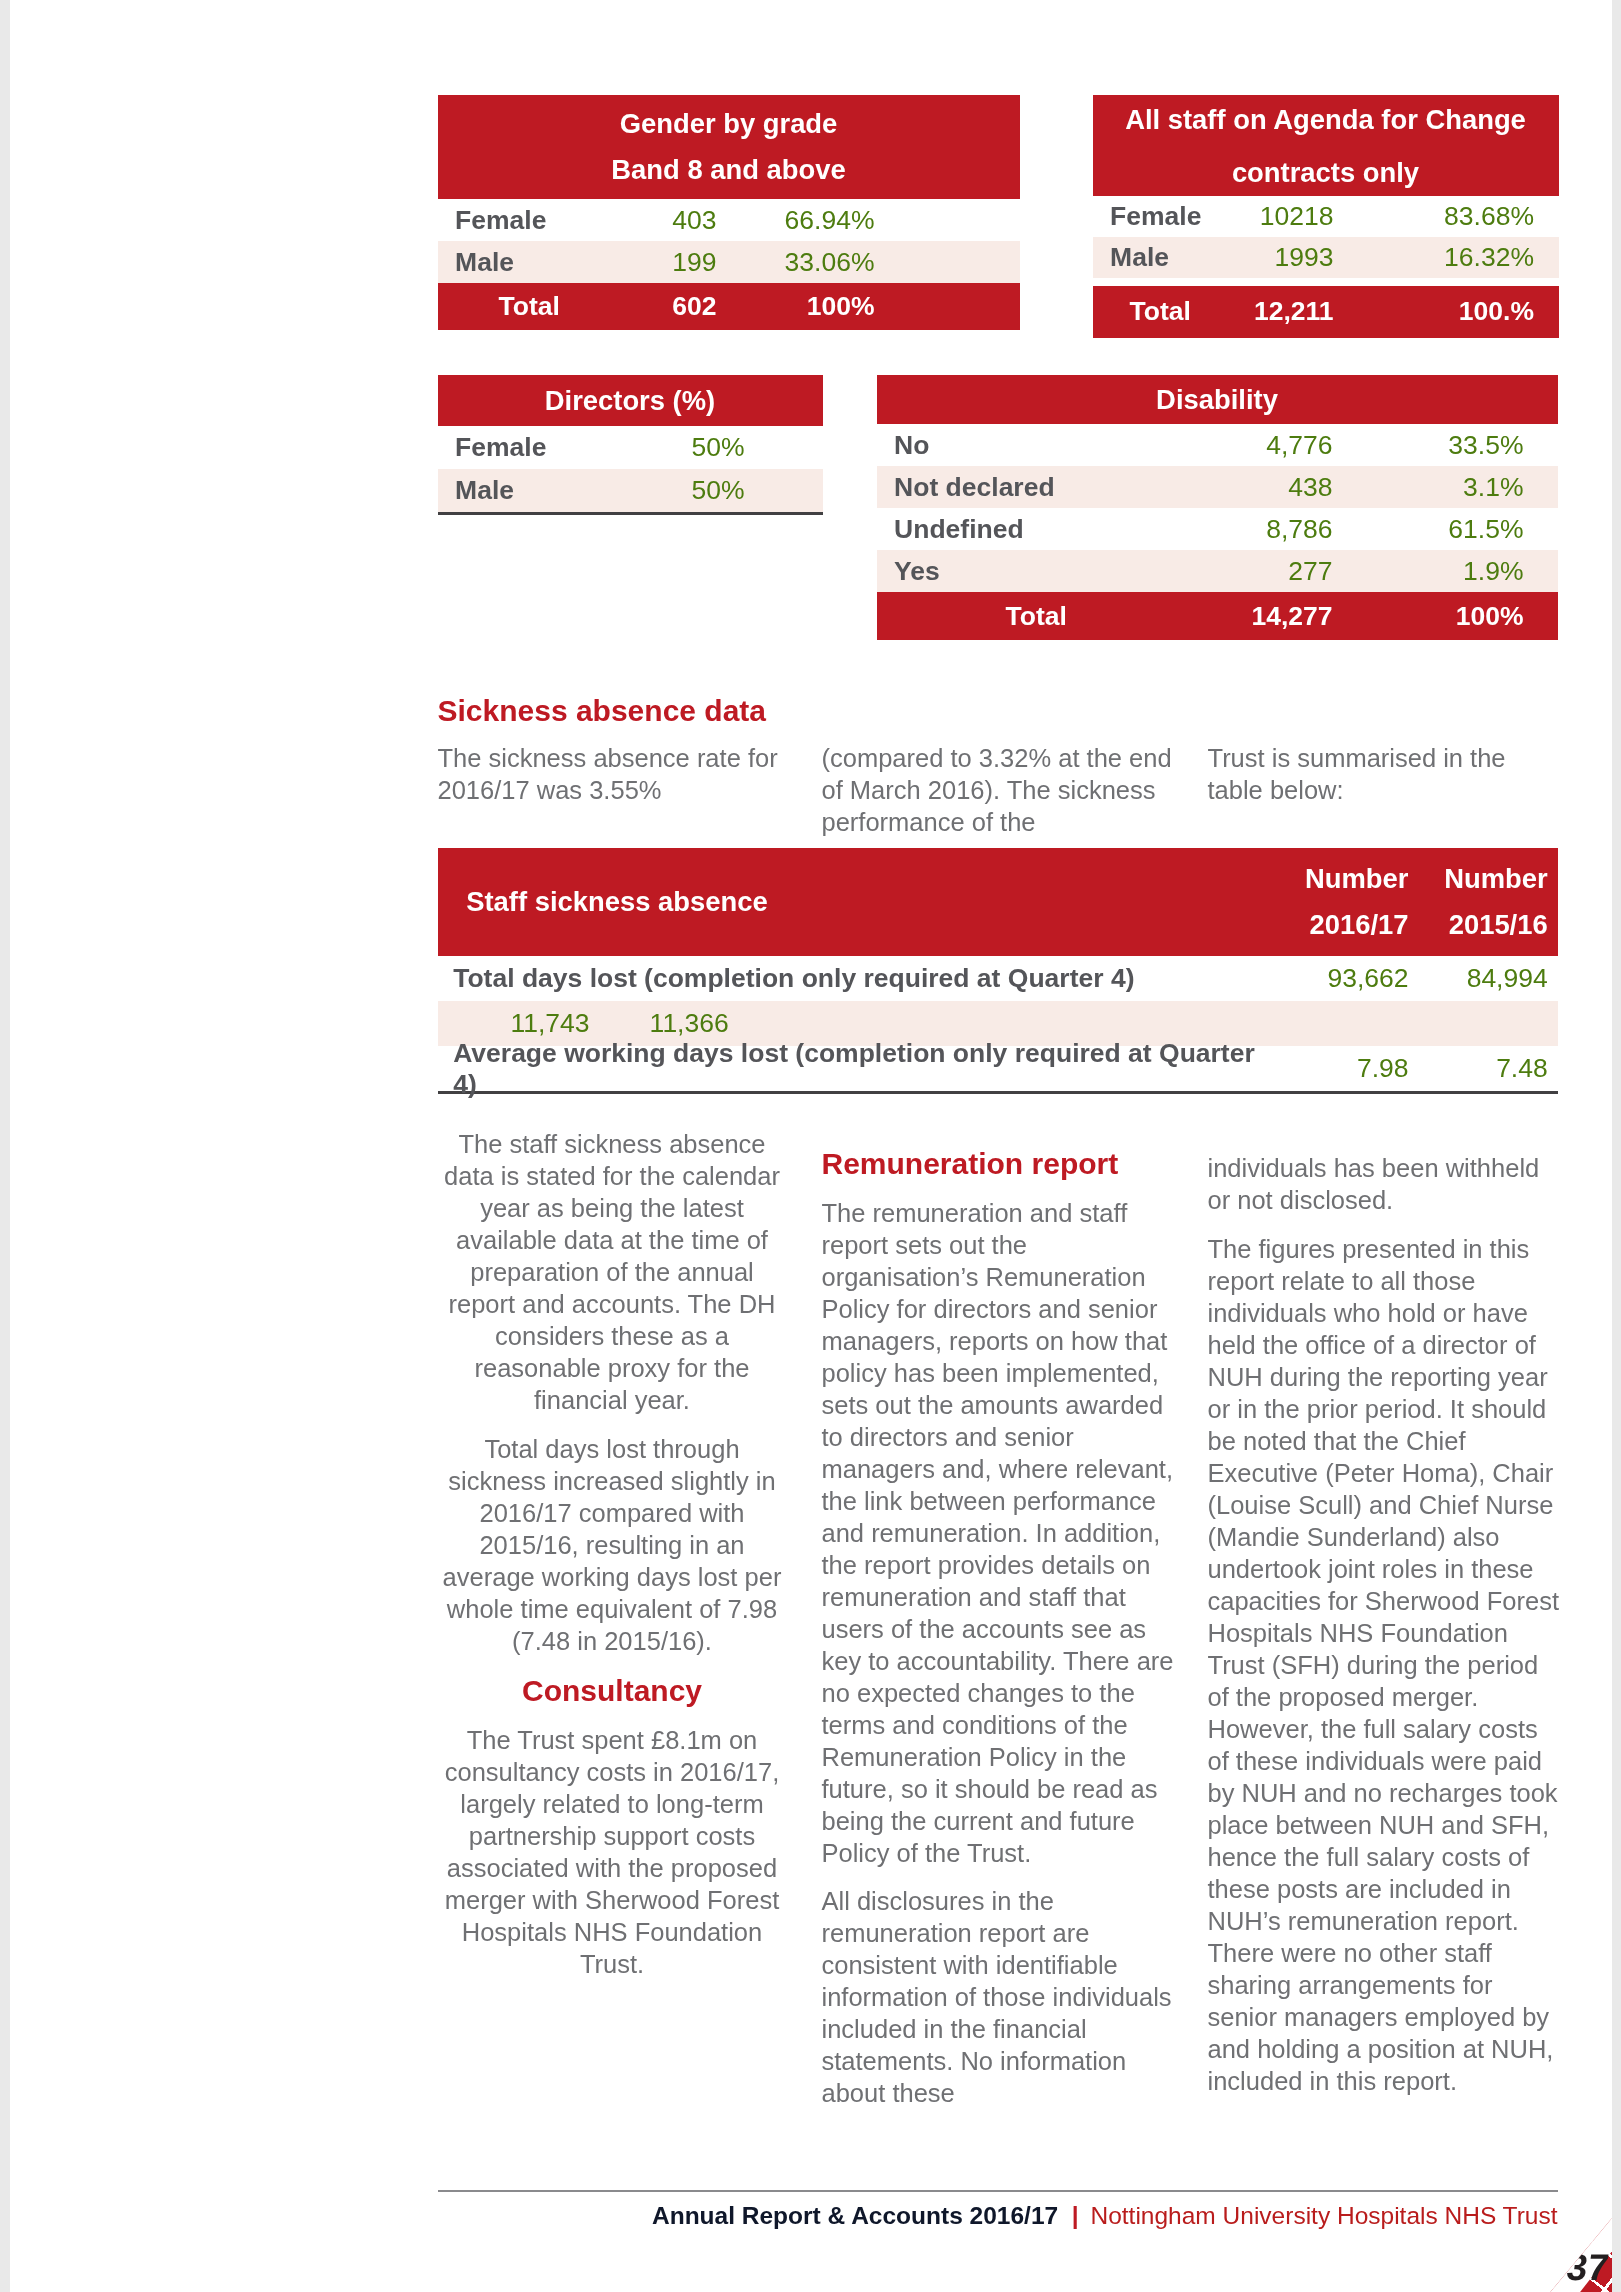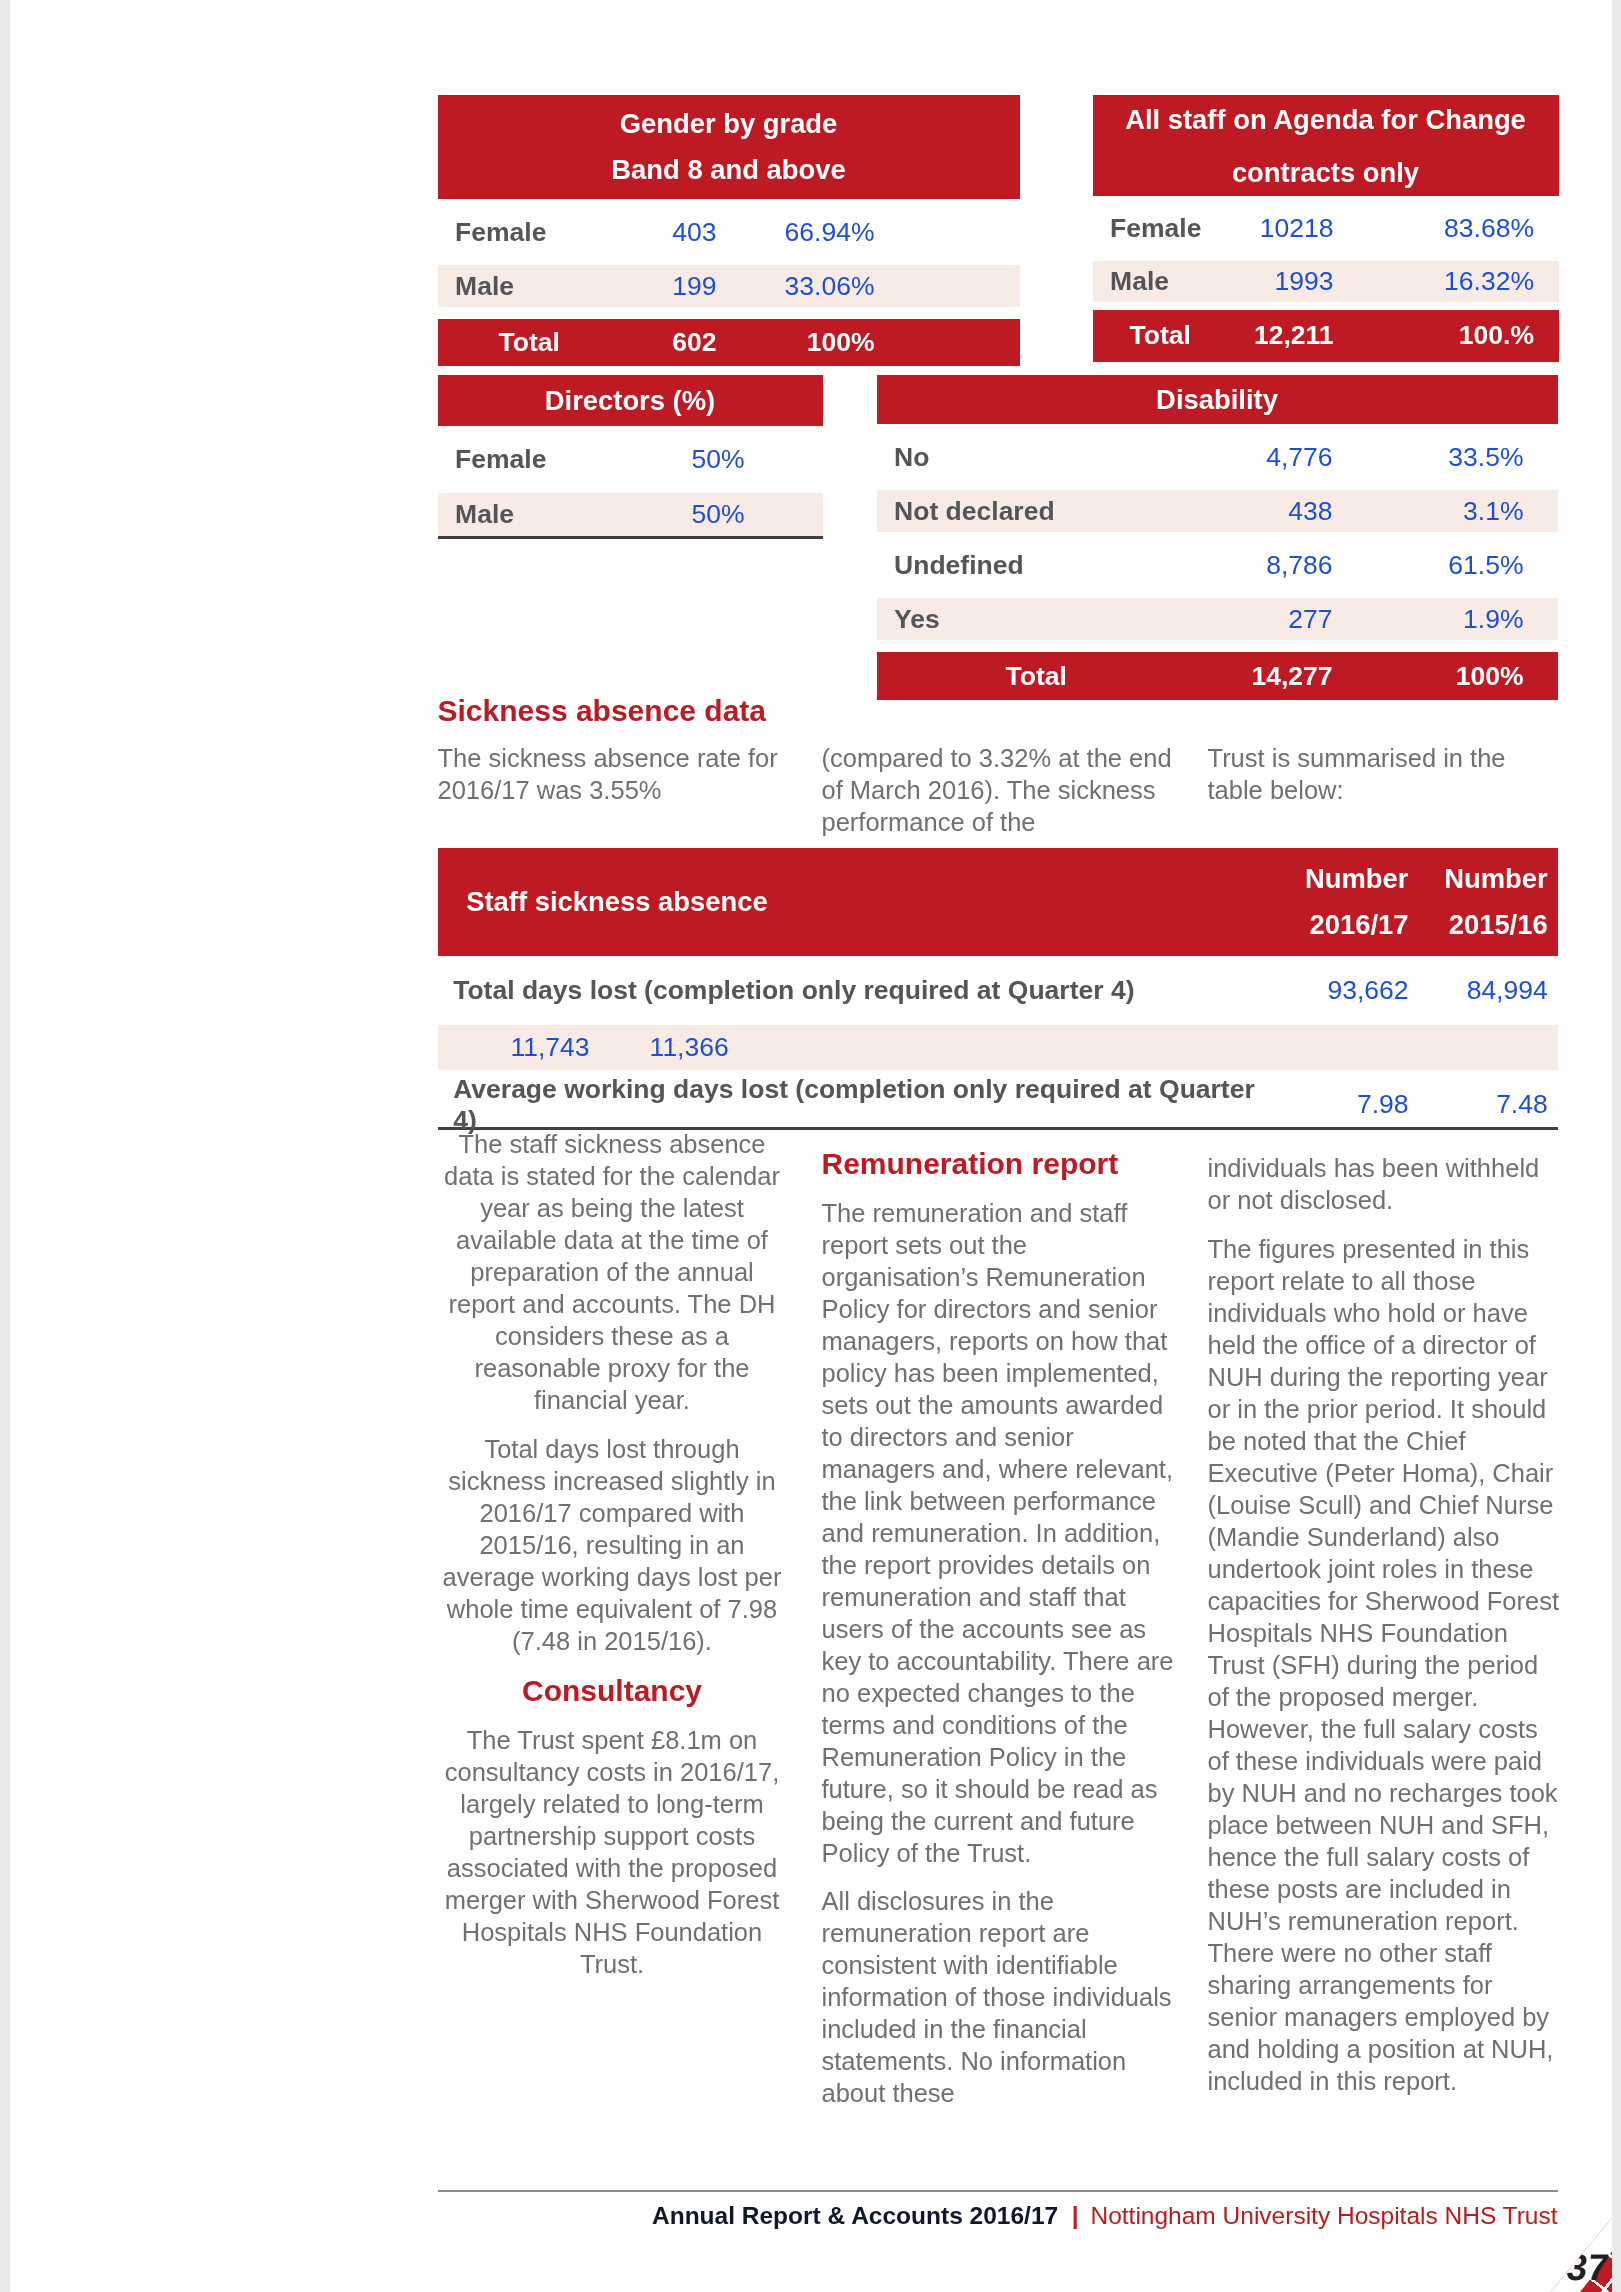--- a/index.html
+++ b/index.html
@@ -7,23 +7,23 @@
     position:relative;width:1602px;height:2293px;background:#ffffff;
     font-family:"Liberation Sans", sans-serif;color:#6F7073;overflow:hidden;margin:0 auto;
   }
   
   .tbl{position:absolute;}
   .thead{
     background:#BE1A23;color:#ffffff;font-weight:bold;font-size:27.4px;
     display:flex;flex-direction:column;justify-content:center;align-items:center;text-align:center;
   }
   .thead .hline{line-height:46px;}
-  .trow{display:flex;align-items:center;font-size:26.5px;margin-top:12px;}
+  .trow{display:flex;align-items:center;font-size:26.5px;}
   .trow .lbl{font-weight:bold;color:#545559;}
-  .trow .val,.trow .pct,.trow .c1,.trow .c2{color:#1d4ed8;}
+  .trow .val,.trow .pct,.trow .c1,.trow .c2{color:#4d7c0f;}
   .trow.pink{background:#F8EBE6;}
   .trow.total{background:#BE1A23;color:#ffffff;font-weight:bold;}
   .trow.total .lbl,.trow.total .val,.trow.total .pct,.trow.total .c1,.trow.total .c2{color:#ffffff;font-weight:bold;}
 
   
   .t-gender{left:428px;top:95px;width:582px;}
   .t-gender .thead{height:104px;}
   .t-gender .trow{height:42px;}
   .t-gender .trow.total{height:47px;}
   .t-gender .lbl{padding-left:17.6px;}

